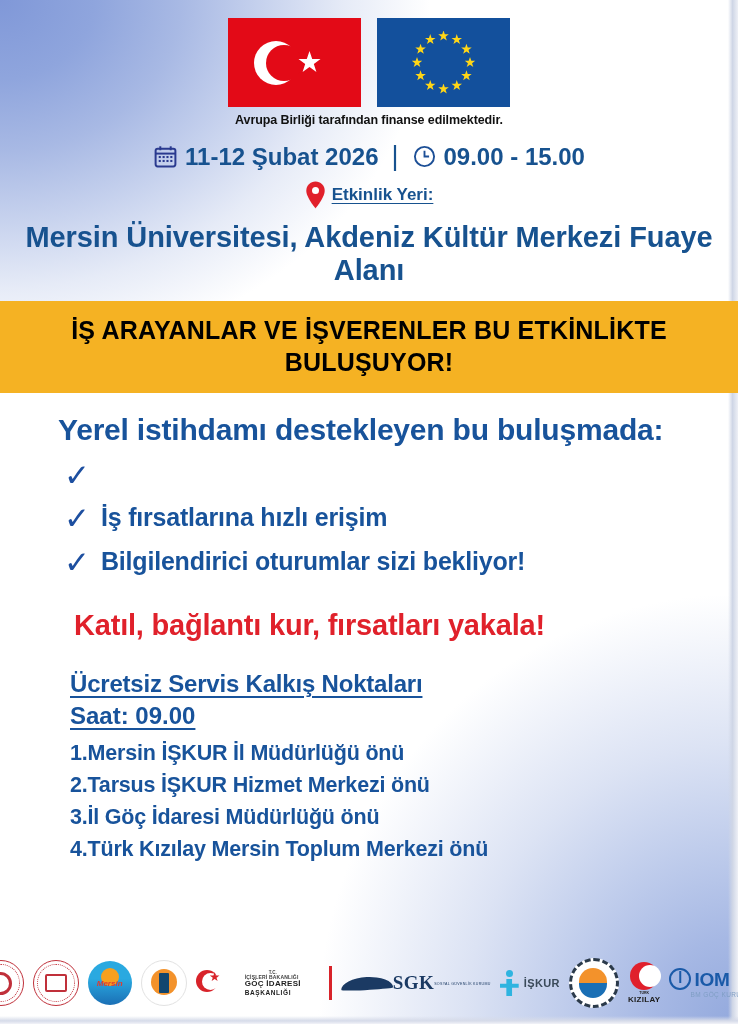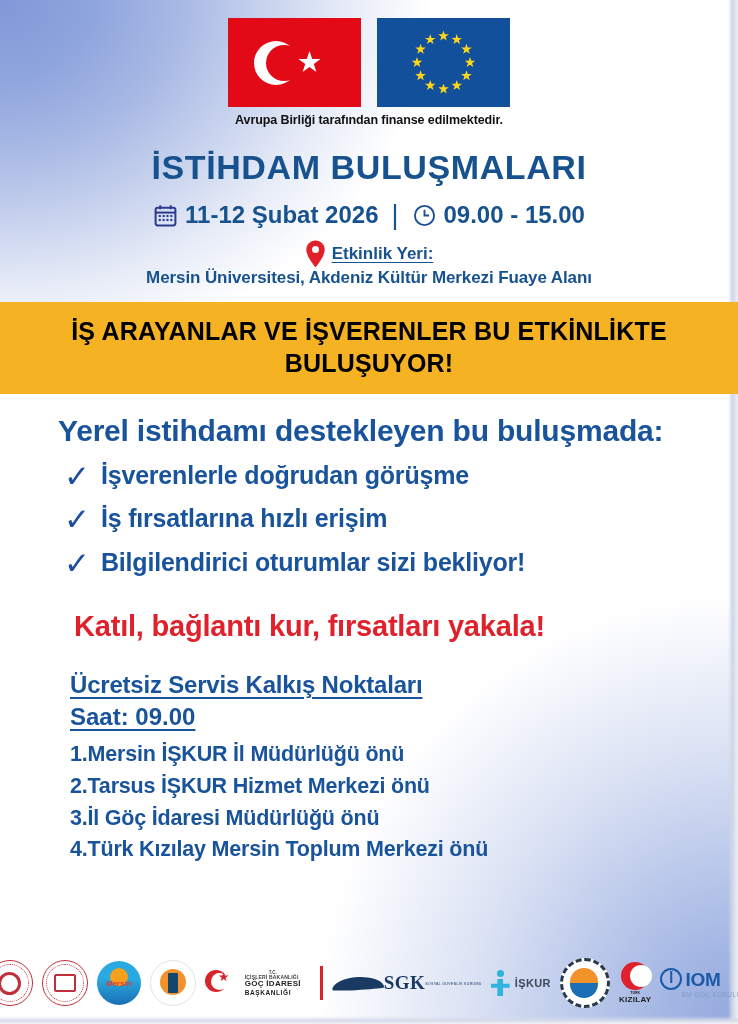--- a/index.html
+++ b/index.html
@@ -172,23 +172,23 @@
   .venue-label {
     color: #17528f;
     font-size: 17px;
     font-weight: bold;
     text-decoration: underline;
     text-underline-offset: 3px;
   }
   .venue-address {
     text-align: center;
     color: #17528f;
-    font-size: 17px;
-    font-weight: bold;
-    margin-top: 0;
+    font-size: 29px;
+    font-weight: bold;
+    margin-top: 12px;
     letter-spacing: -0.1px;
   }
 
   
   .banner {
     margin-top: 14px;
     background: #f5b223;
     padding: 13px 30px 15px 30px;
     text-align: center;
   }
@@ -355,21 +355,21 @@
     width: 26px; height: 26px; border-radius: 50%;
     background: #f3922b;
   }
   .uni-col {
     position: relative; z-index: 2;
     width: 10px; height: 20px;
     background: #12466f;
     border-radius: 1px;
   }
   .gocidaresi {
-    display: flex; align-items: center; gap: 14px;
+    display: flex; align-items: center; gap: 23px;
   }
   .goc-crescent {
     position: relative; width: 26px; height: 26px;
   }
   .goc-crescent .c-out {
     position: absolute; left: 0; top: 0;
     width: 22px; height: 22px; border-radius: 50%;
     background: #d8232a;
   }
   .goc-crescent .c-in {
@@ -503,21 +503,20 @@
           <div class="eu-star" style="left: 61px; top: 65.5px;"></div>
           <div class="eu-star" style="left: 47.75px; top: 61.9497px;"></div>
           <div class="eu-star" style="left: 38.0503px; top: 52.25px;"></div>
           <div class="eu-star" style="left: 34.5px; top: 39px;"></div>
           <div class="eu-star" style="left: 38.0503px; top: 25.75px;"></div>
           <div class="eu-star" style="left: 47.75px; top: 16.0503px;"></div>
         </div>
     </div>
     <div class="funding-note">Avrupa Birliği tarafından finanse edilmektedir.</div>
 
-    <div class="title-main">İSTİHDAM BULUŞMALARI</div>
 
     <div class="datetime-row">
       <div class="dt-group">
         <span>
           <svg class="icon-svg" width="25" height="25" viewBox="0 0 24 24" fill="none" stroke="#2a3a8f" stroke-width="1.9">
             <rect x="2.5" y="4.5" width="19" height="17" rx="2"></rect>
             <line x1="2.5" y1="9.2" x2="21.5" y2="9.2"></line>
             <line x1="7" y1="2.2" x2="7" y2="6"></line>
             <line x1="17" y1="2.2" x2="17" y2="6"></line>
             <rect x="5.5" y="11.5" width="2" height="2" fill="#2a3a8f" stroke="none"></rect>
@@ -558,21 +557,20 @@
     <div class="banner">
       <div class="banner-text">İŞ ARAYANLAR VE İŞVERENLER BU ETKİNLİKTE</div>
       <div class="banner-text">BULUŞUYOR!</div>
     </div>
 
     <div class="benefits">
       <div class="benefits-heading">Yerel istihdamı destekleyen bu buluşmada:</div>
 
       <div class="benefit-item">
         <span class="check-mark">✓</span>
-        <span class="benefit-text">İşverenlerle doğrudan görüşme</span>
       </div>
       <div class="benefit-item">
         <span class="check-mark">✓</span>
         <span class="benefit-text">İş fırsatlarına hızlı erişim</span>
       </div>
       <div class="benefit-item">
         <span class="check-mark">✓</span>
         <span class="benefit-text">Bilgilendirici oturumlar sizi bekliyor!</span>
       </div>
     </div>

